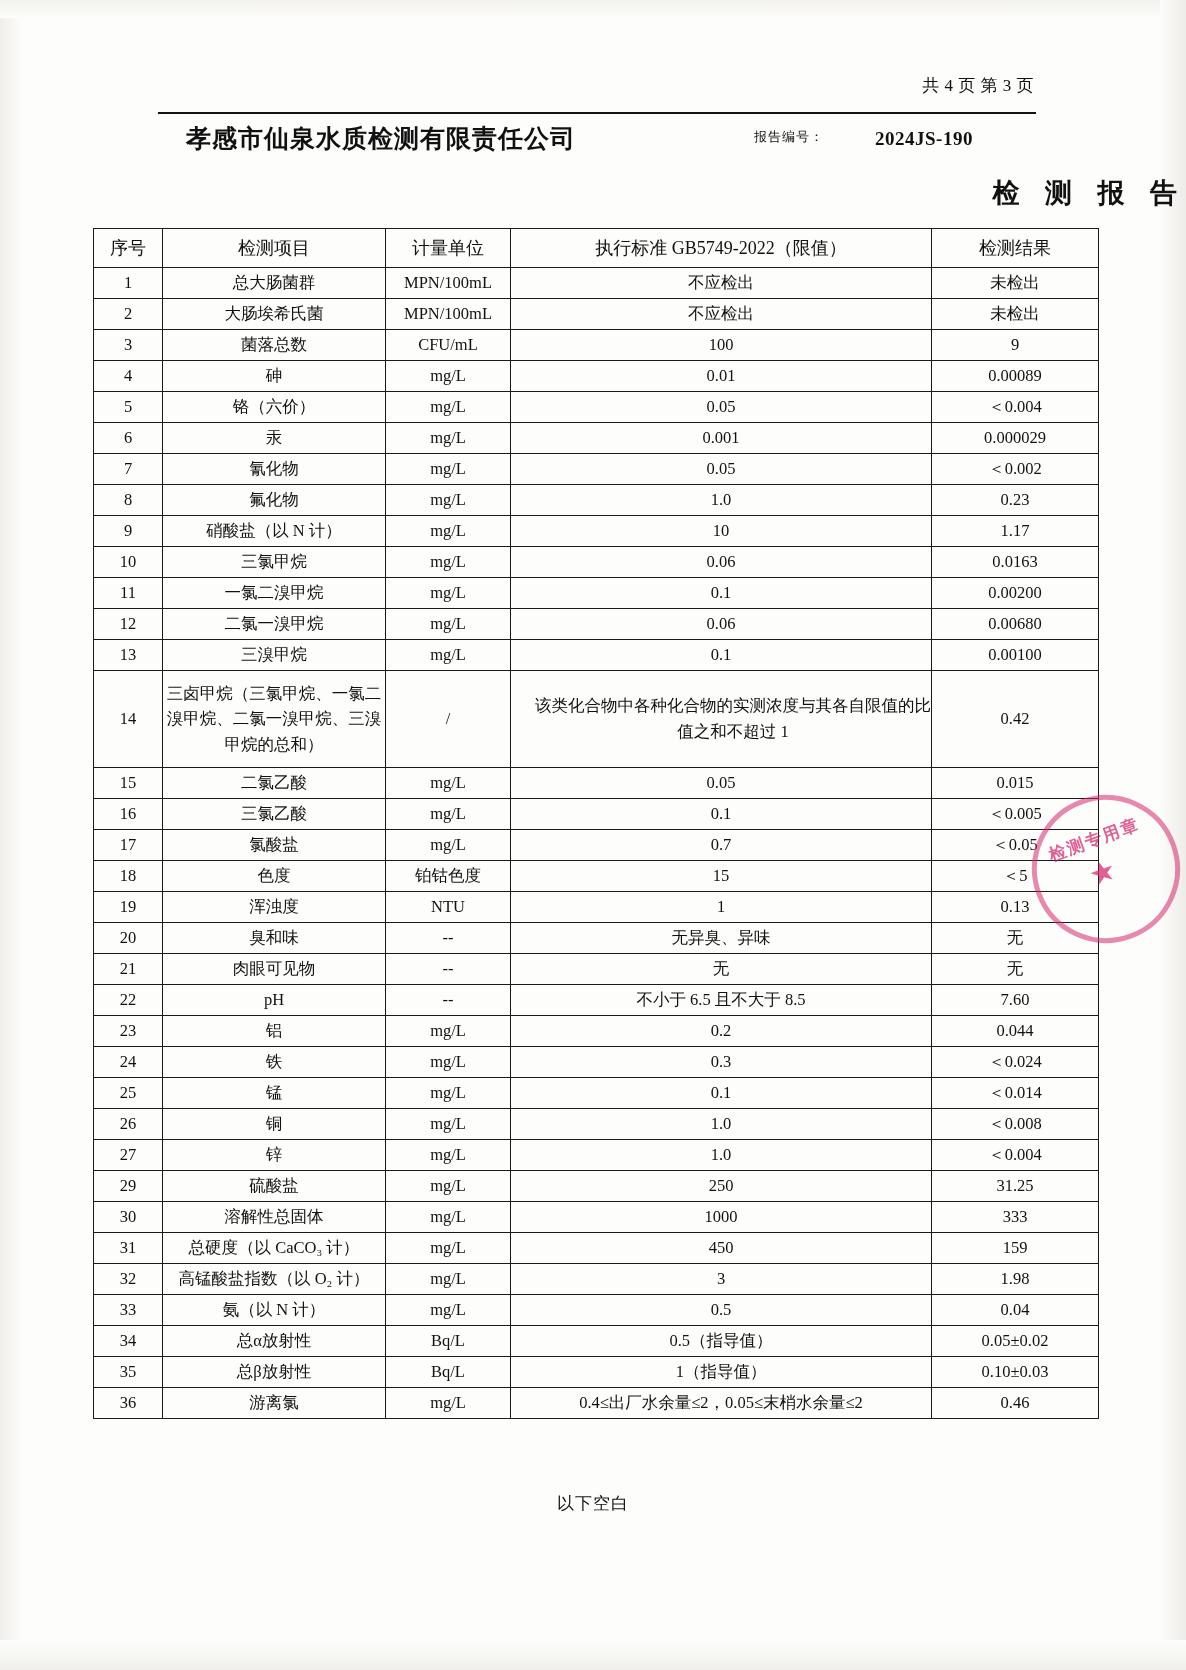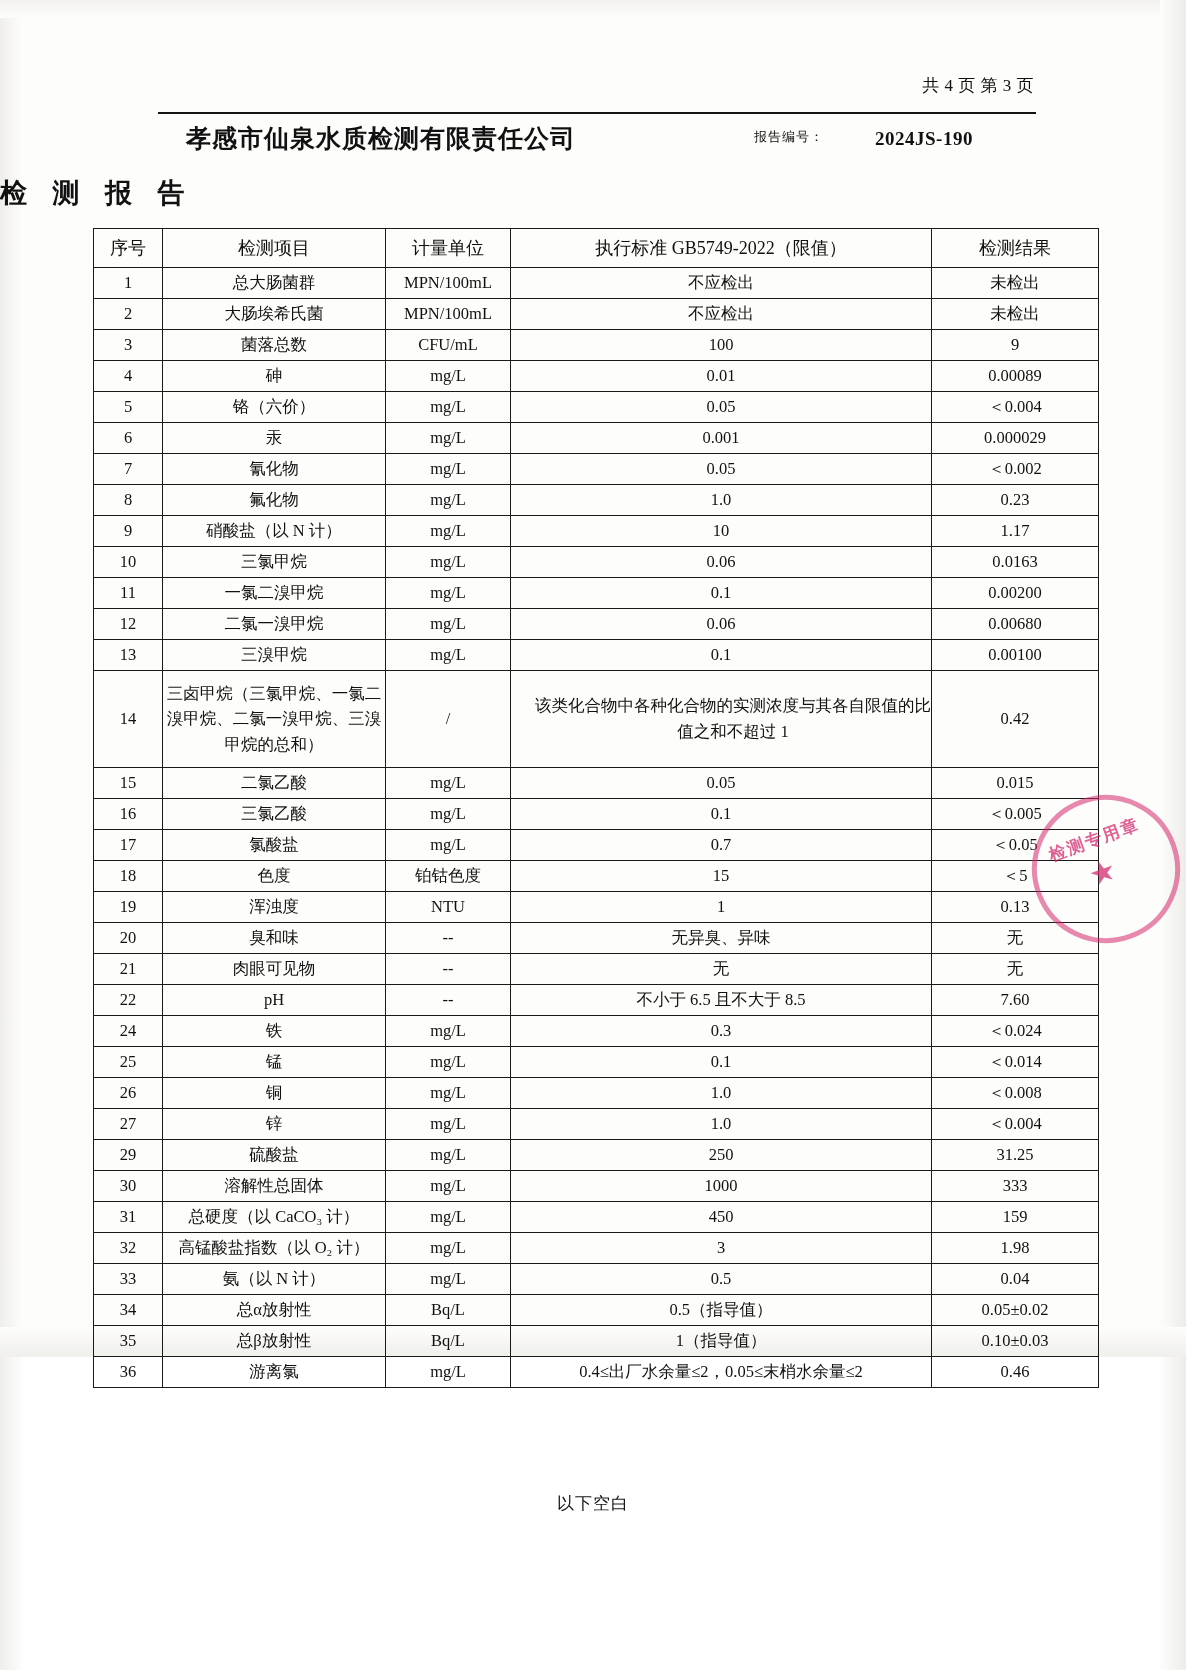--- a/index.html
+++ b/index.html
@@ -12,21 +12,21 @@
     height: 1670px;
     position: relative;
     font-family: "Liberation Serif", "DejaVu Serif", serif;
     color: #111;
     overflow: hidden;
   }
   .page {
     position: absolute;
     left: 0; top: 0;
     width: 1186px;
-    height: 1357px;
+    height: 1670px;
     background: #fdfdfb;
   }
   
   .scan-edge-left {
     position: absolute; left: 0; top: 0; width: 22px; height: 1670px;
     background: linear-gradient(to right, #efeeea, #fdfdfb);
   }
   .scan-edge-top {
     position: absolute; left: 0; top: 0; width: 1186px; height: 18px;
     background: linear-gradient(to bottom, #f2f1ed, #fdfdfb);
@@ -81,21 +81,21 @@
     top: 128px;
     font-size: 19px;
     font-weight: bold;
     letter-spacing: 0.5px;
   }
 
   .doc-title {
     position: absolute;
     left: 0; right: 0;
     top: 175px;
-    text-align: left;
+    text-align: right;
     font-size: 27px;
     font-weight: bold;
     letter-spacing: 9px;
     font-family: "Liberation Sans", sans-serif;
   }
 
   table.report {
     position: absolute;
     left: 93px;
     top: 228px;
@@ -355,20 +355,27 @@
           <td class="c-res">无</td>
         </tr>
         <tr>
           <td class="c-no">22</td>
           <td class="c-item">pH</td>
           <td class="c-unit">--</td>
           <td class="c-std center">不小于 6.5 且不大于 8.5</td>
           <td class="c-res">7.60</td>
         </tr>
         <tr>
+          <td class="c-no">23</td>
+          <td class="c-item">铝</td>
+          <td class="c-unit">mg/L</td>
+          <td class="c-std center">0.2</td>
+          <td class="c-res">0.044</td>
+        </tr>
+        <tr>
           <td class="c-no">24</td>
           <td class="c-item">铁</td>
           <td class="c-unit">mg/L</td>
           <td class="c-std center">0.3</td>
           <td class="c-res">＜0.024</td>
         </tr>
         <tr>
           <td class="c-no">25</td>
           <td class="c-item">锰</td>
           <td class="c-unit">mg/L</td>

